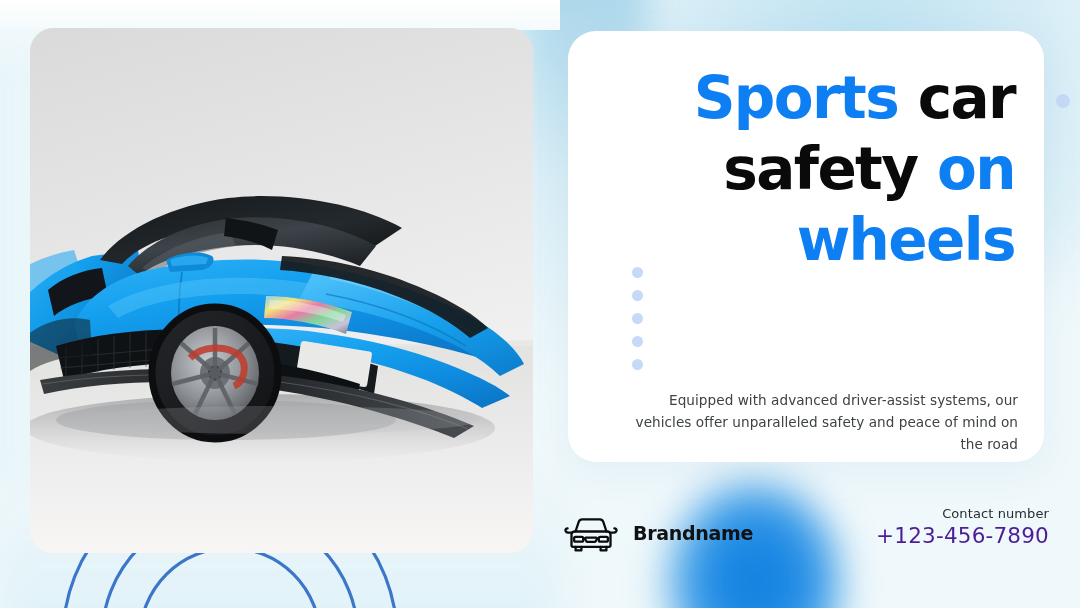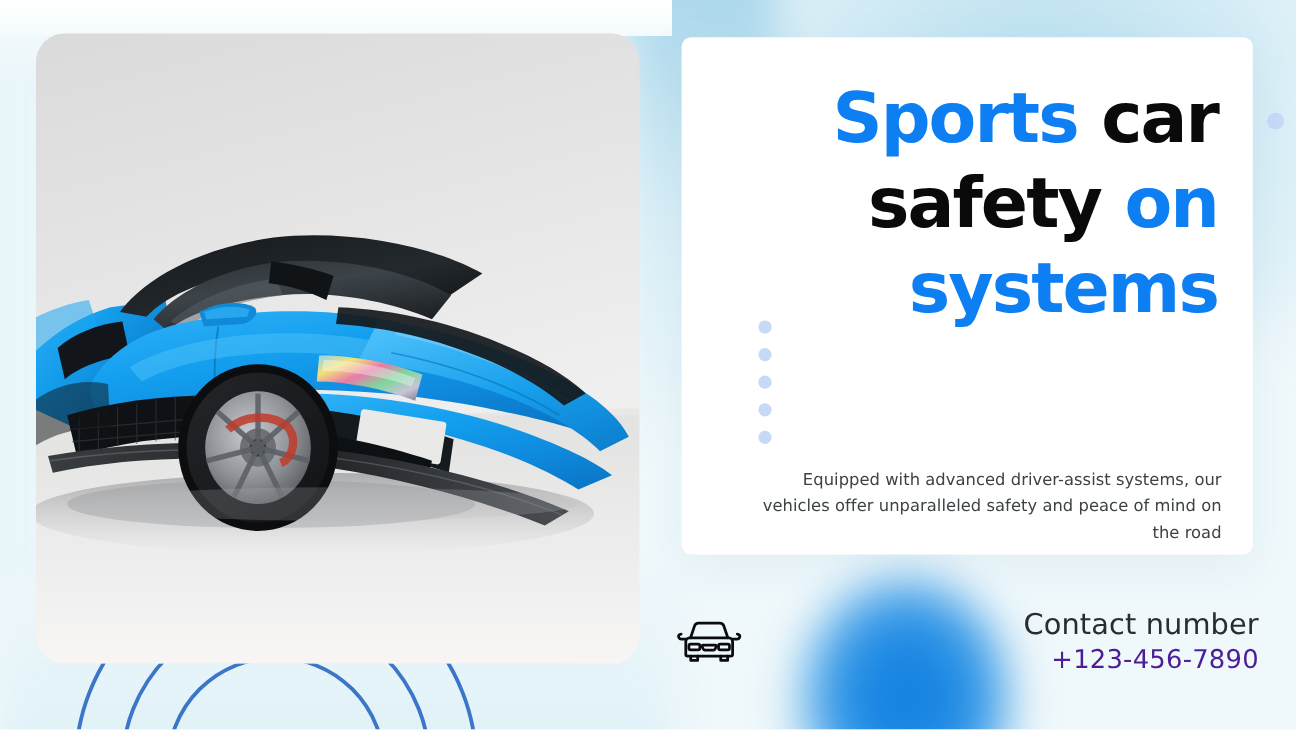--- a/index.html
+++ b/index.html
@@ -123,21 +123,21 @@
   .car-photo svg { display: block; width: 100%; height: 100%; }
 
   
   .text-card {
     position: absolute;
     left: 568px;
     top: 31px;
     width: 476px;
     height: 431px;
     background: #ffffff;
-    border-radius: 8px;
+    border-radius: 28px;
     box-shadow: 0 10px 34px rgba(120,170,200,0.10);
   }
 
   .headline {
     position: absolute;
     left: 28px;
     right: 29px;
     top: 32px;
     text-align: right;
     font-family: "DejaVu Sans", sans-serif;
@@ -200,21 +200,21 @@
   
   .contact {
     position: absolute;
     right: 31px;
     top: 505px;
     text-align: right;
     font-family: "DejaVu Sans", sans-serif;
     color: #1a1c1e;
   }
   .contact-label {
-    font-size: 24px;
+    font-size: 13px;
     letter-spacing: 0.1px;
     line-height: 1.32;
     color: #2a2d30;
   }
   .contact-number {
     font-size: 21.5px;
     letter-spacing: 0.2px;
     line-height: 1.32;
     color: #4c1d95;
   }
@@ -403,21 +403,21 @@
     </div>
   </div>
 
   <div class="text-card">
 
     <div class="headline">
       <span class="hl-blue">Sports</span>
       <span>car</span><br>
       <span>safety</span>
       <span class="hl-blue">on</span><br>
-      <span class="hl-blue">systems</span>
+      <span class="hl-blue">wheels</span>
     </div>
 
     <div class="dots-column">
       <span class="dot"></span>
       <span class="dot"></span>
       <span class="dot"></span>
       <span class="dot"></span>
       <span class="dot"></span>
     </div>
 
@@ -433,20 +433,21 @@
           <path d="M4.6 16.4 C3.0 16.4 2.0 17.8 2.6 19.1 C3.0 20.0 3.9 20.6 4.9 20.6 L8.5 20.6"></path>
           <path d="M51.4 16.4 C53.0 16.4 54.0 17.8 53.4 19.1 C53.0 20.0 52.1 20.6 51.1 20.6 L47.5 20.6"></path>
           <path d="M12.5 24.8 L18.8 24.8 C19.6 24.8 20.2 25.4 20.2 26.2 L20.2 28.2 C20.2 29.0 19.6 29.6 18.8 29.6 L12.5 29.6 C11.7 29.6 11.1 29.0 11.1 28.2 L11.1 26.2 C11.1 25.4 11.7 24.8 12.5 24.8 Z"></path>
           <path d="M37.2 24.8 L43.5 24.8 C44.3 24.8 44.9 25.4 44.9 26.2 L44.9 28.2 C44.9 29.0 44.3 29.6 43.5 29.6 L37.2 29.6 C36.4 29.6 35.8 29.0 35.8 28.2 L35.8 26.2 C35.8 25.4 36.4 24.8 37.2 24.8 Z"></path>
           <path d="M23.0 25.6 L33.0 25.6 C33.8 25.6 34.3 26.4 33.9 27.1 L32.7 29.2 C32.5 29.6 32.1 29.8 31.7 29.8 L24.3 29.8 C23.9 29.8 23.5 29.6 23.3 29.2 L22.1 27.1 C21.7 26.4 22.2 25.6 23.0 25.6 Z"></path>
           <path d="M12.6 34.8 L12.6 38.4 L18.4 38.4 L18.4 34.8"></path>
           <path d="M37.6 34.8 L37.6 38.4 L43.4 38.4 L43.4 34.8"></path>
         </g>
       </svg>
     </span>
+    <span class="brand-name">Brandname</span>
   </div>
 
   <div class="contact">
     <div class="contact-label">Contact number</div>
     <div class="contact-number">+123-456-7890</div>
   </div>
 
 </div>
 
 </body></html>

